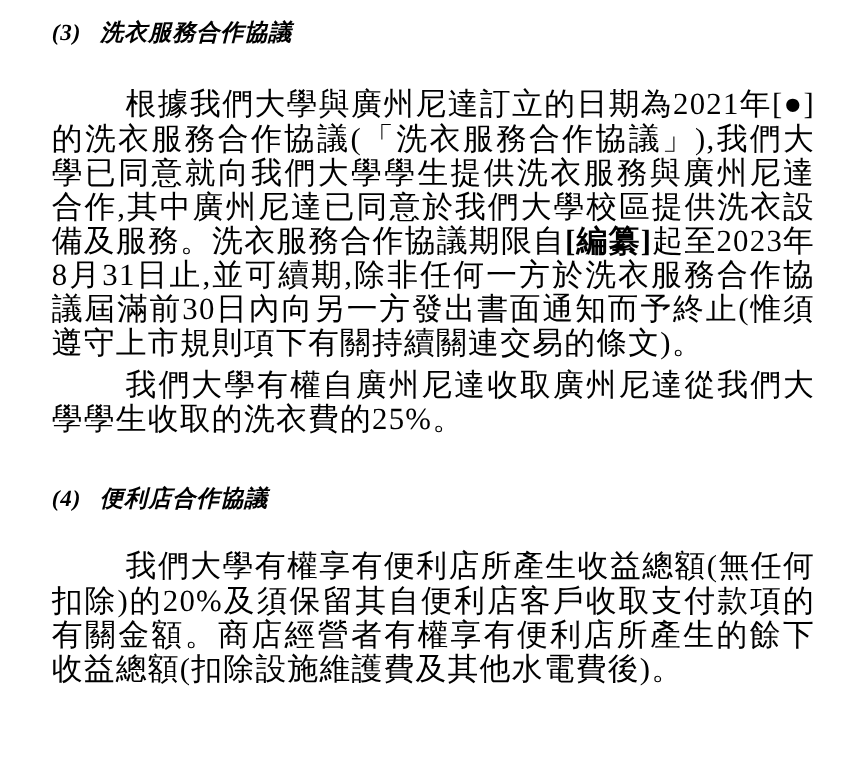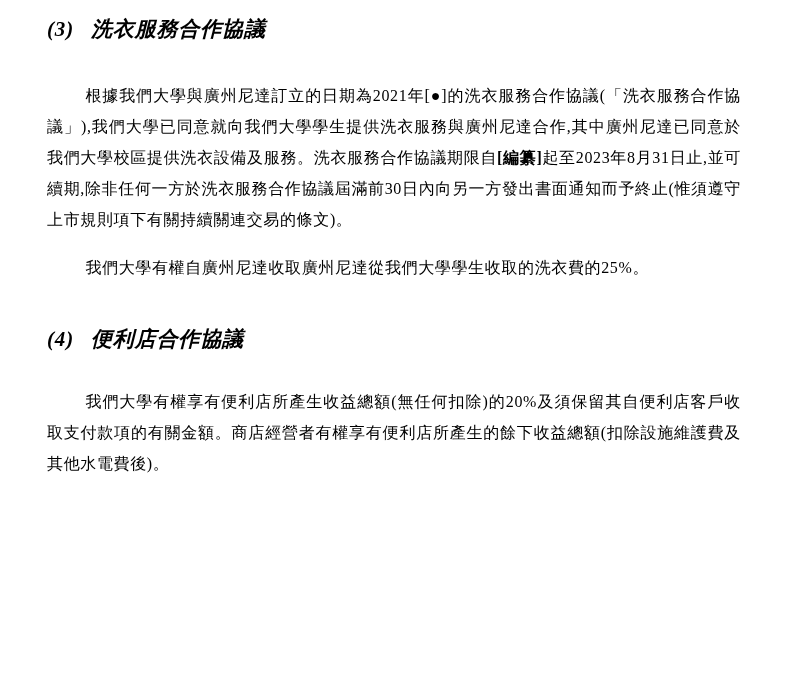--- a/index.html
+++ b/index.html
@@ -31,32 +31,32 @@
     line-height: 26px;
     letter-spacing: 0.04em;
   }
   .section-number {
     flex: 0 0 44px;
   }
   .section-title {
     flex: 1 1 auto;
   }
   .para {
-    font-size: 16px;
+    font-size: 28px;
     line-height: 31px;
     text-align: justify;
     text-indent: 2.4em;
     letter-spacing: 0.04em;
     margin: 0;
   }
   .para .bold-run {
     font-weight: bold;
   }
   #laundry-para-1   { margin-top: 38px; }
-  #laundry-para-2   { margin-top: 17px; }
+  #laundry-para-2   { margin-top: 7px; }
   #heading-store    { margin-top: 43px; }
   #store-para-1     { margin-top: 34px; }
   #store-para-2     { margin-top: 34px; }
 </style>
 </head>
 <body>
 
 <div class="page">
   <div class="content">
 

